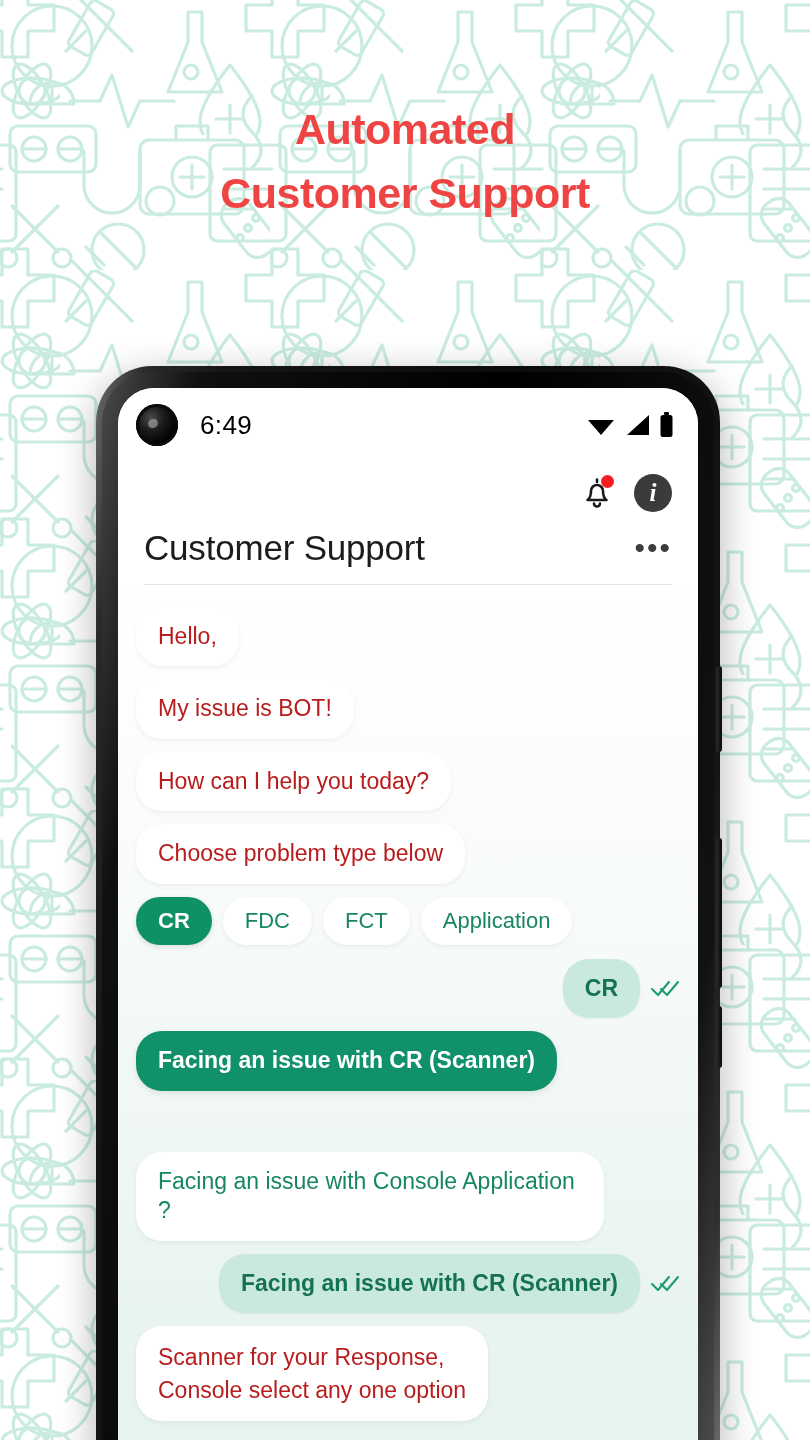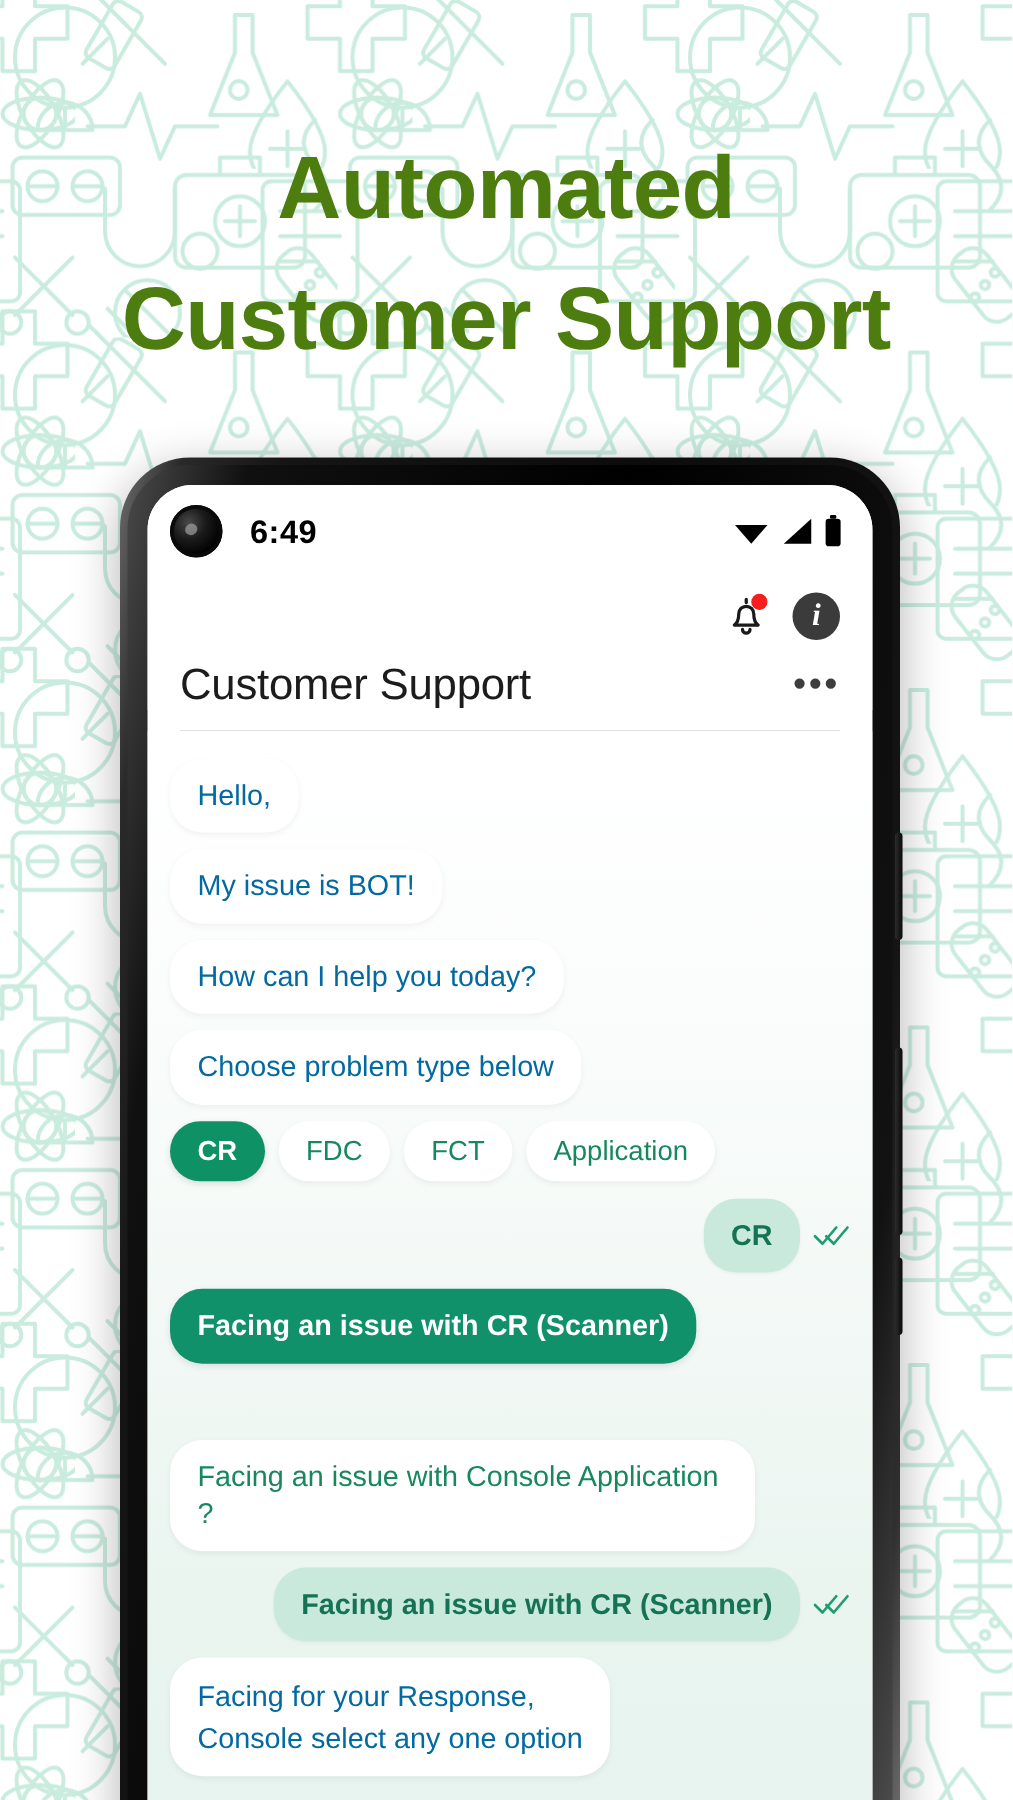--- a/index.html
+++ b/index.html
@@ -22,23 +22,23 @@
     z-index:0;
     opacity:1;
   }
 
   
   #headline {
     position:absolute;
     top:98px; left:0; right:0;
     z-index:3;
     text-align:center;
-    color:#4d7c0f;
+    color:#ef4444;
     font-weight:700;
-    font-size:71px;
+    font-size:43px;
     line-height:1.48;
     letter-spacing:-0.5px;
   }
   #headline .l2 { display:block; }
 
   
   #phone {
     position:absolute;
     left:96px; top:366px;
     width:624px; height:1110px;
@@ -91,21 +91,21 @@
   }
   .punch::after{
     content:"";
     position:absolute; left:12px; top:15px;
     width:10px; height:9px; border-radius:50%;
     background:rgba(190,190,190,.55);
     transform:rotate(-25deg);
   }
   .clock {
     margin-left:22px;
-    font-size:26px; font-weight:700; color:#000;
+    font-size:26px; font-weight:400; color:#000;
     letter-spacing:.4px;
   }
   .status-right {
     margin-left:auto;
     display:flex; align-items:center; gap:8px;
   }
   .status-right svg { display:block; }
 
   
   .appicons {
@@ -167,21 +167,21 @@
   .bubble {
     max-width:86%;
     padding:15px 22px;
     border-radius:26px;
     font-size:23px;
     line-height:1.28;
     word-break:normal;
   }
   .bubble.white {
     background:#ffffff;
-    color:#0369a1;
+    color:#b91c1c;
     box-shadow:0 2px 5px rgba(0,0,0,.055);
   }
   .bubble.white.gtext { color:#17875d;margin-top:48px; }
   .bubble.green {
     background:#10916a;
     color:#ffffff;
     font-weight:700;
     box-shadow:0 2px 6px rgba(0,0,0,.10);
   }
   .bubble.mint {
@@ -380,21 +380,21 @@
           <svg class="ticks" width="30" height="20" viewBox="0 0 30 20">
             <g fill="none" stroke="#1f9b72" stroke-width="2.1" stroke-linecap="round" stroke-linejoin="round">
               <path d="M2 11 L8 17 L19 4"></path>
               <path d="M11 11 L17 17 L28 4"></path>
             </g>
           </svg>
         </div>
 
         <div class="row bot">
           <div class="bubble white multi">
-            <div>Facing for your Response,</div>
+            <div>Scanner for your Response,</div>
             <div>Console select any one option</div>
           </div>
         </div>
 
       </div>
     </div>
   </div>
 </div>
 
 </body></html>

